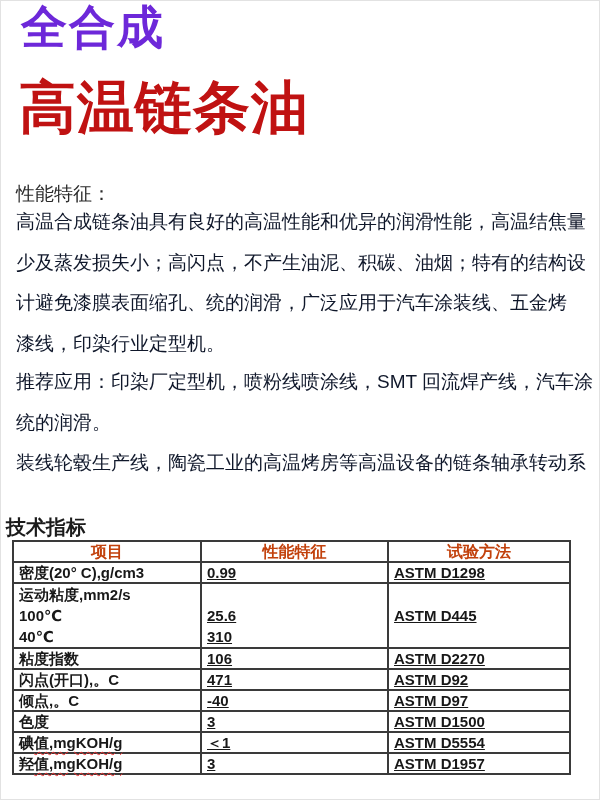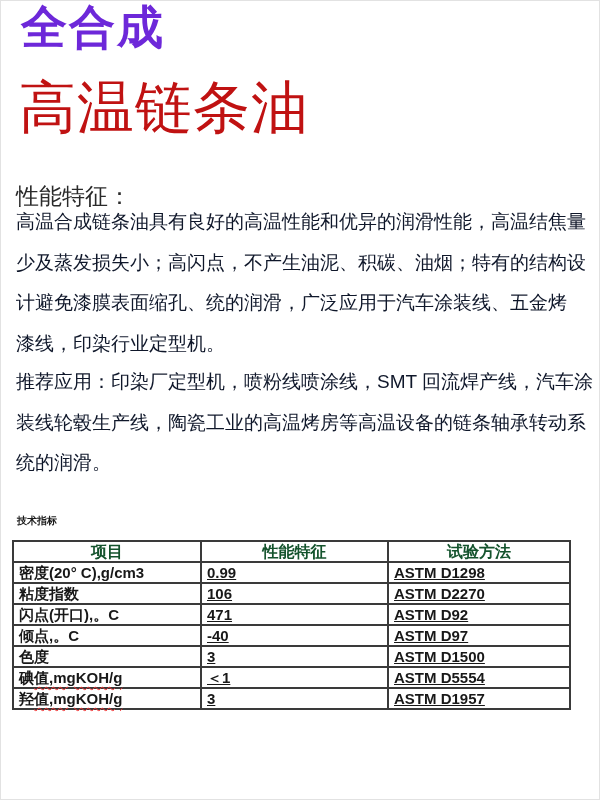--- a/index.html
+++ b/index.html
@@ -7,41 +7,41 @@
     position:relative;width:600px;height:800px;overflow:hidden;background:#fff;
     box-shadow:inset 0 0 0 1px #e2e2e2;
     font-family:"Liberation Sans","DejaVu Sans",sans-serif;color:#262626;
   }
   .title{
     position:absolute;top:2px;left:21px;margin:0;
     font-size:46px;font-weight:800;color:#6d28d9;line-height:1.1;letter-spacing:2px;
   }
   .subtitle{
     position:absolute;top:78px;left:19px;margin:0;
-    font-size:57px;font-weight:400;color:var(--accent,#c01212);line-height:1.05;letter-spacing:1px;text-align:center;
+    font-size:57px;font-weight:700;color:var(--accent,#c01212);line-height:1.05;letter-spacing:1px;text-align:center;
   }
   .sec-head{
     position:absolute;top:181px;left:16px;
-    font-size:23px;line-height:1.35;color:#2a2a2a;
+    font-size:19px;line-height:1.35;color:#2a2a2a;
   }
   .para{position:absolute;left:16px;width:584px;font-size:19px;color:#0f172a;}
   .para .line{height:40.5px;line-height:40.5px;white-space:nowrap;}
   #para1{top:202px;}
   #para2{top:362px;}
   .tbl-caption{
-    position:absolute;top:514px;left:17px;
-    font-size:10px;font-weight:700;color:#1b1b1b;
+    position:absolute;top:514px;left:6px;
+    font-size:20px;font-weight:700;color:#1b1b1b;
   }
   table.spec{
     position:absolute;top:540px;left:12px;width:557px;
     border-collapse:collapse;table-layout:fixed;
   }
   table.spec th{
     border:2px solid #3a3a3a;height:19px;padding:0 16px;
-    font-size:16px;font-weight:700;color:#14532d;line-height:1.1;
+    font-size:16px;font-weight:700;color:#c2410c;line-height:1.1;
   }
   table.spec td{
     border:2px solid #3a3a3a;height:19px;padding:0 5px;
     font-size:15px;font-weight:600;color:#181818;line-height:1.2;vertical-align:middle;
   }
   td.c-item{text-align:left;}
   td.c-value,td.c-method{text-align:left;text-decoration:underline;}
   .cline{height:21px;line-height:21px;white-space:nowrap;}
   .sq{
     text-decoration-line:underline;text-decoration-style:wavy;
@@ -58,22 +58,22 @@
   <div class="sec-head">性能特征：</div>
 
   <div class="para" id="para1">
       <div class="line">高温合成链条油具有良好的高温性能和优异的润滑性能，高温结焦量</div>
       <div class="line">少及蒸发损失小；高闪点，不产生油泥、积碳、油烟；特有的结构设</div>
       <div class="line">计避免漆膜表面缩孔、统的润滑，广泛应用于汽车涂装线、五金烤</div>
       <div class="line">漆线，印染行业定型机。</div>
     </div>
   <div class="para" id="para2">
       <div class="line">推荐应用：印染厂定型机，喷粉线喷涂线，SMT 回流焊产线，汽车涂</div>
+      <div class="line">统的润滑。</div>
       <div class="line">装线轮毂生产线，陶瓷工业的高温烤房等高温设备的链条轴承转动系</div>
-      <div class="line">统的润滑。</div>
     </div>
 
   <div class="tbl-caption">技术指标</div>
 
   <table class="spec">
     <colgroup>
         <col style="width:188px">
         <col style="width:187px">
         <col style="width:182px">
       </colgroup>
@@ -82,20 +82,33 @@
           <th>项目</th>
           <th>性能特征</th>
           <th>试验方法</th>
         </tr>
       </thead>
     <tbody id="spec-body">
         <tr>
           <td class="c-item">密度(20° C),g/cm3</td>
           <td class="c-value">0.99</td>
           <td class="c-method">ASTM D1298</td>
+        </tr>
+        <tr>
+          <td class="c-item">
+            <div class="cline">运动粘度,mm2/s</div>
+            <div class="cline">100℃</div>
+            <div class="cline">40℃</div>
+          </td>
+          <td class="c-value">
+            <div class="cline"></div>
+            <div class="cline">25.6</div>
+            <div class="cline">310</div>
+          </td>
+          <td class="c-method">ASTM D445</td>
         </tr>
         <tr>
           <td class="c-item">粘度指数</td>
           <td class="c-value">106</td>
           <td class="c-method">ASTM D2270</td>
         </tr>
         <tr>
           <td class="c-item">闪点(开口),。C</td>
           <td class="c-value">471</td>
           <td class="c-method">ASTM D92</td>

